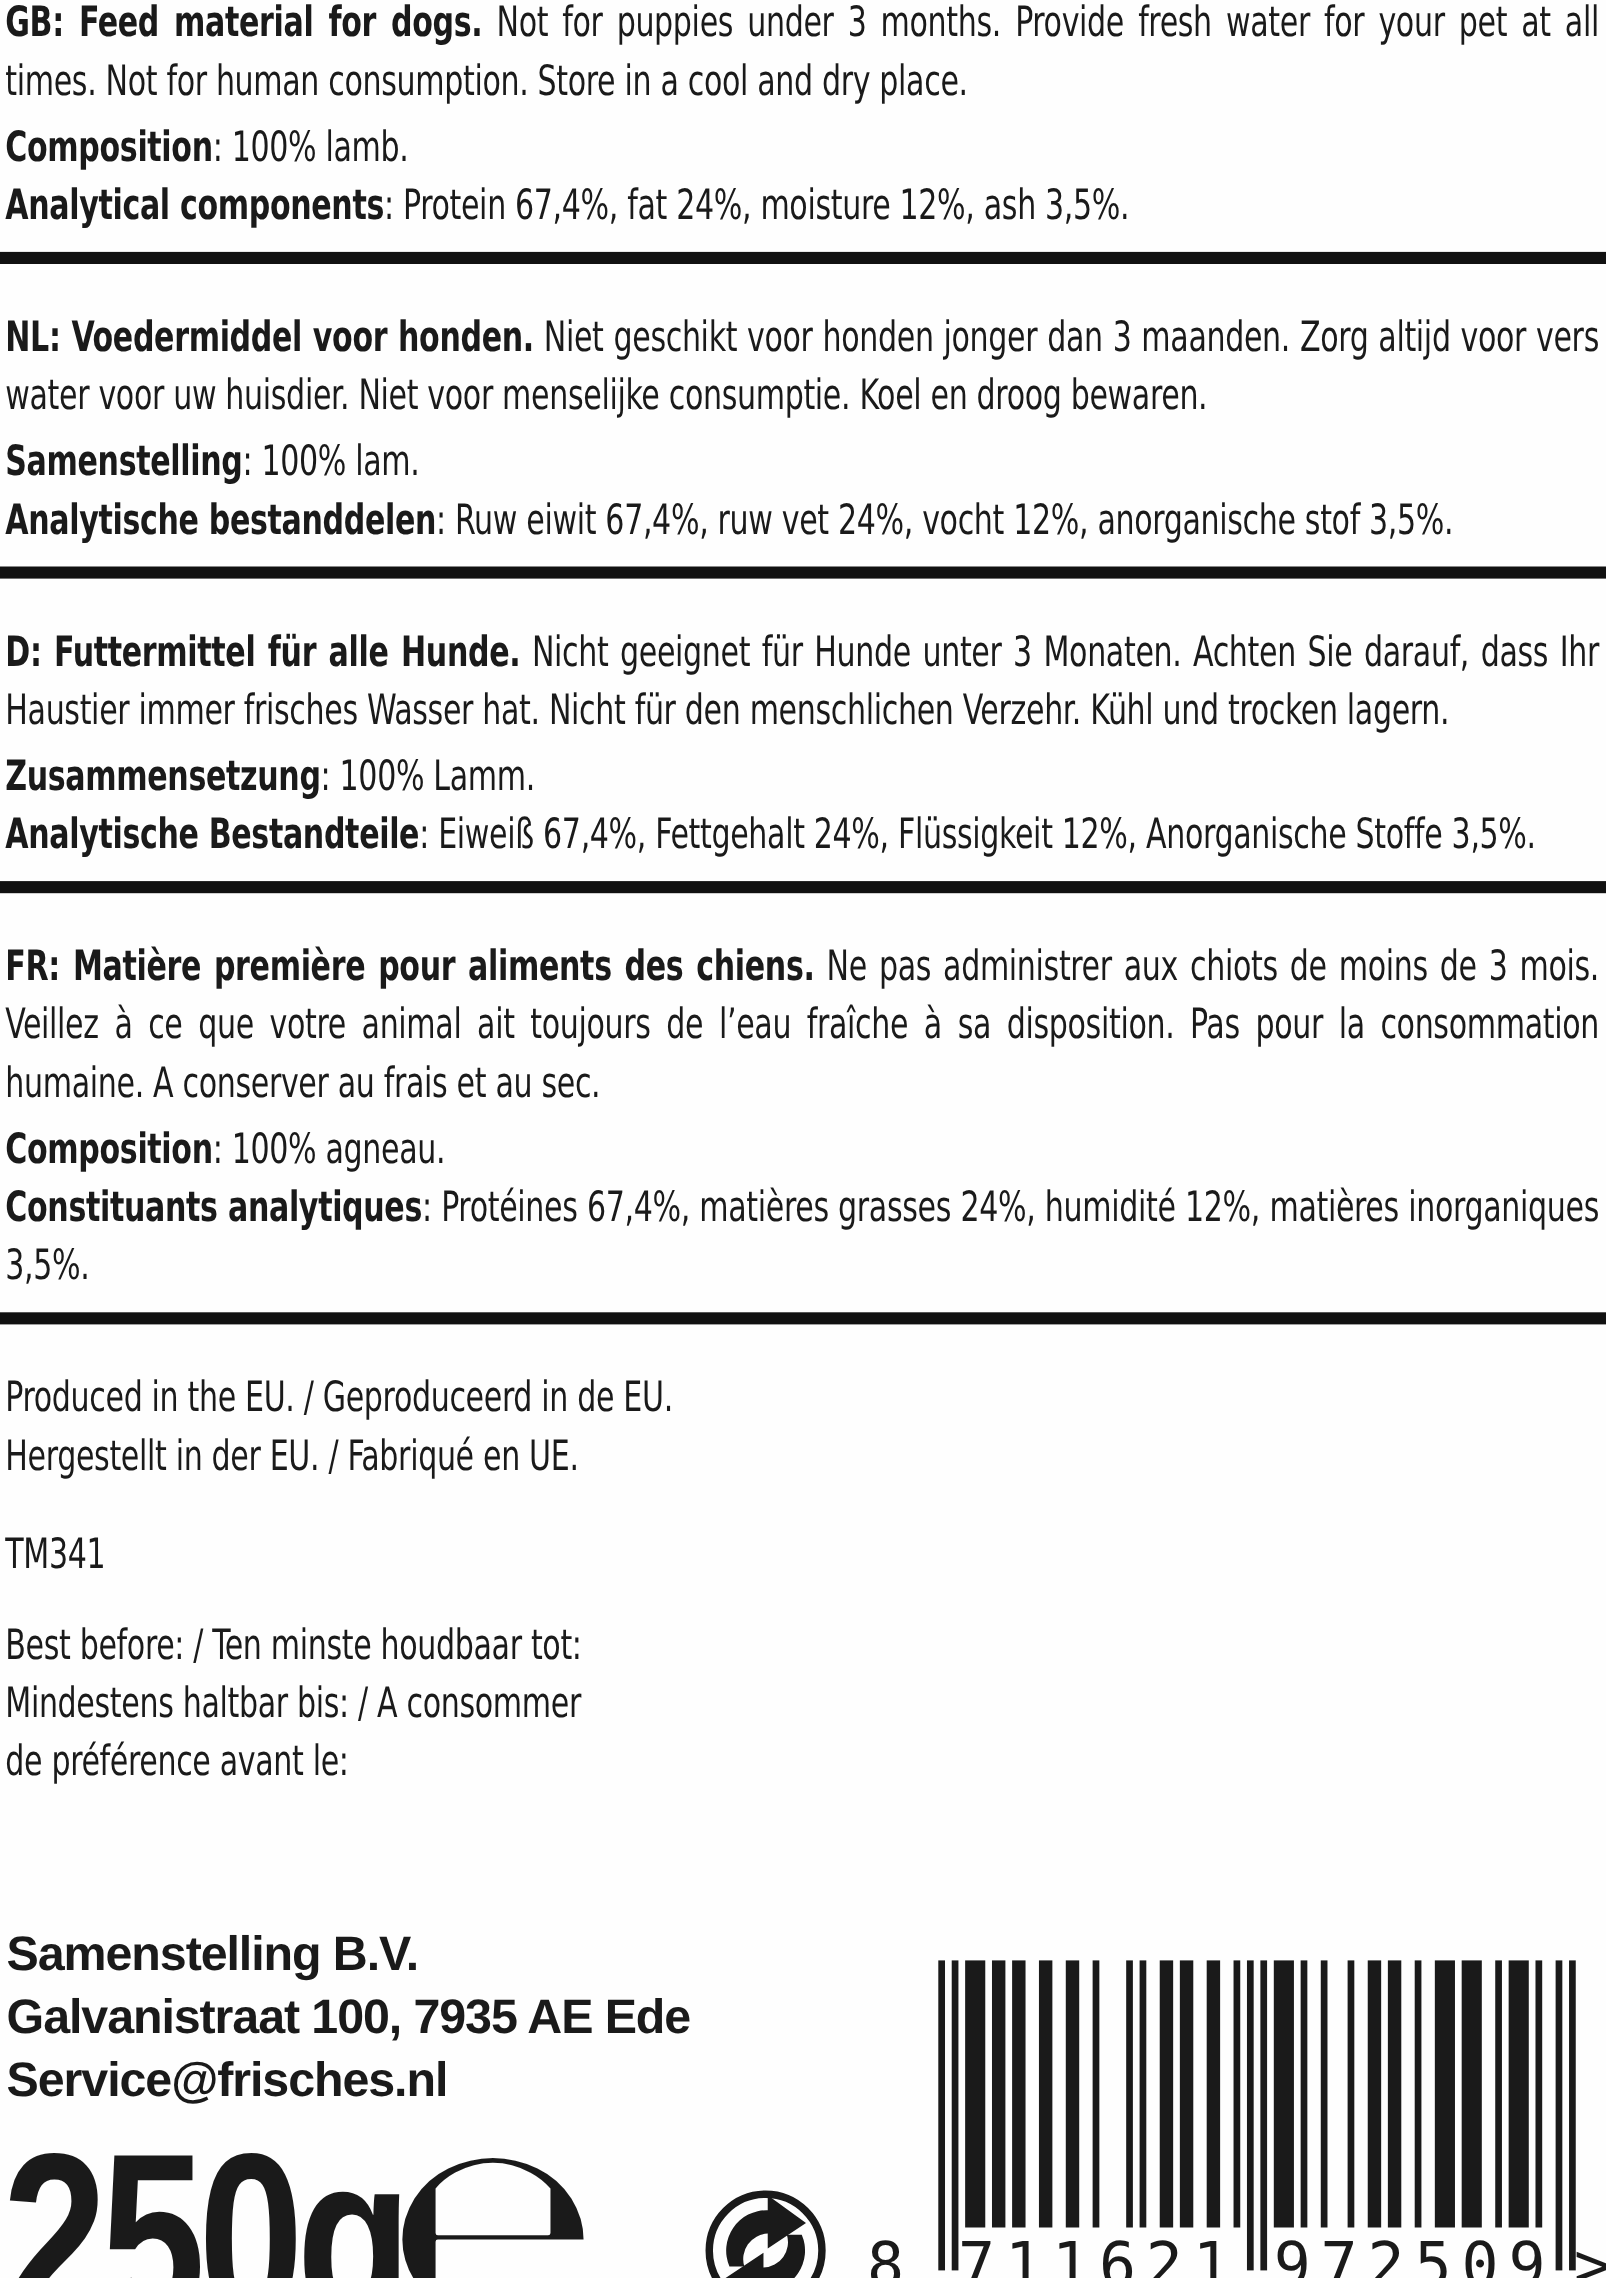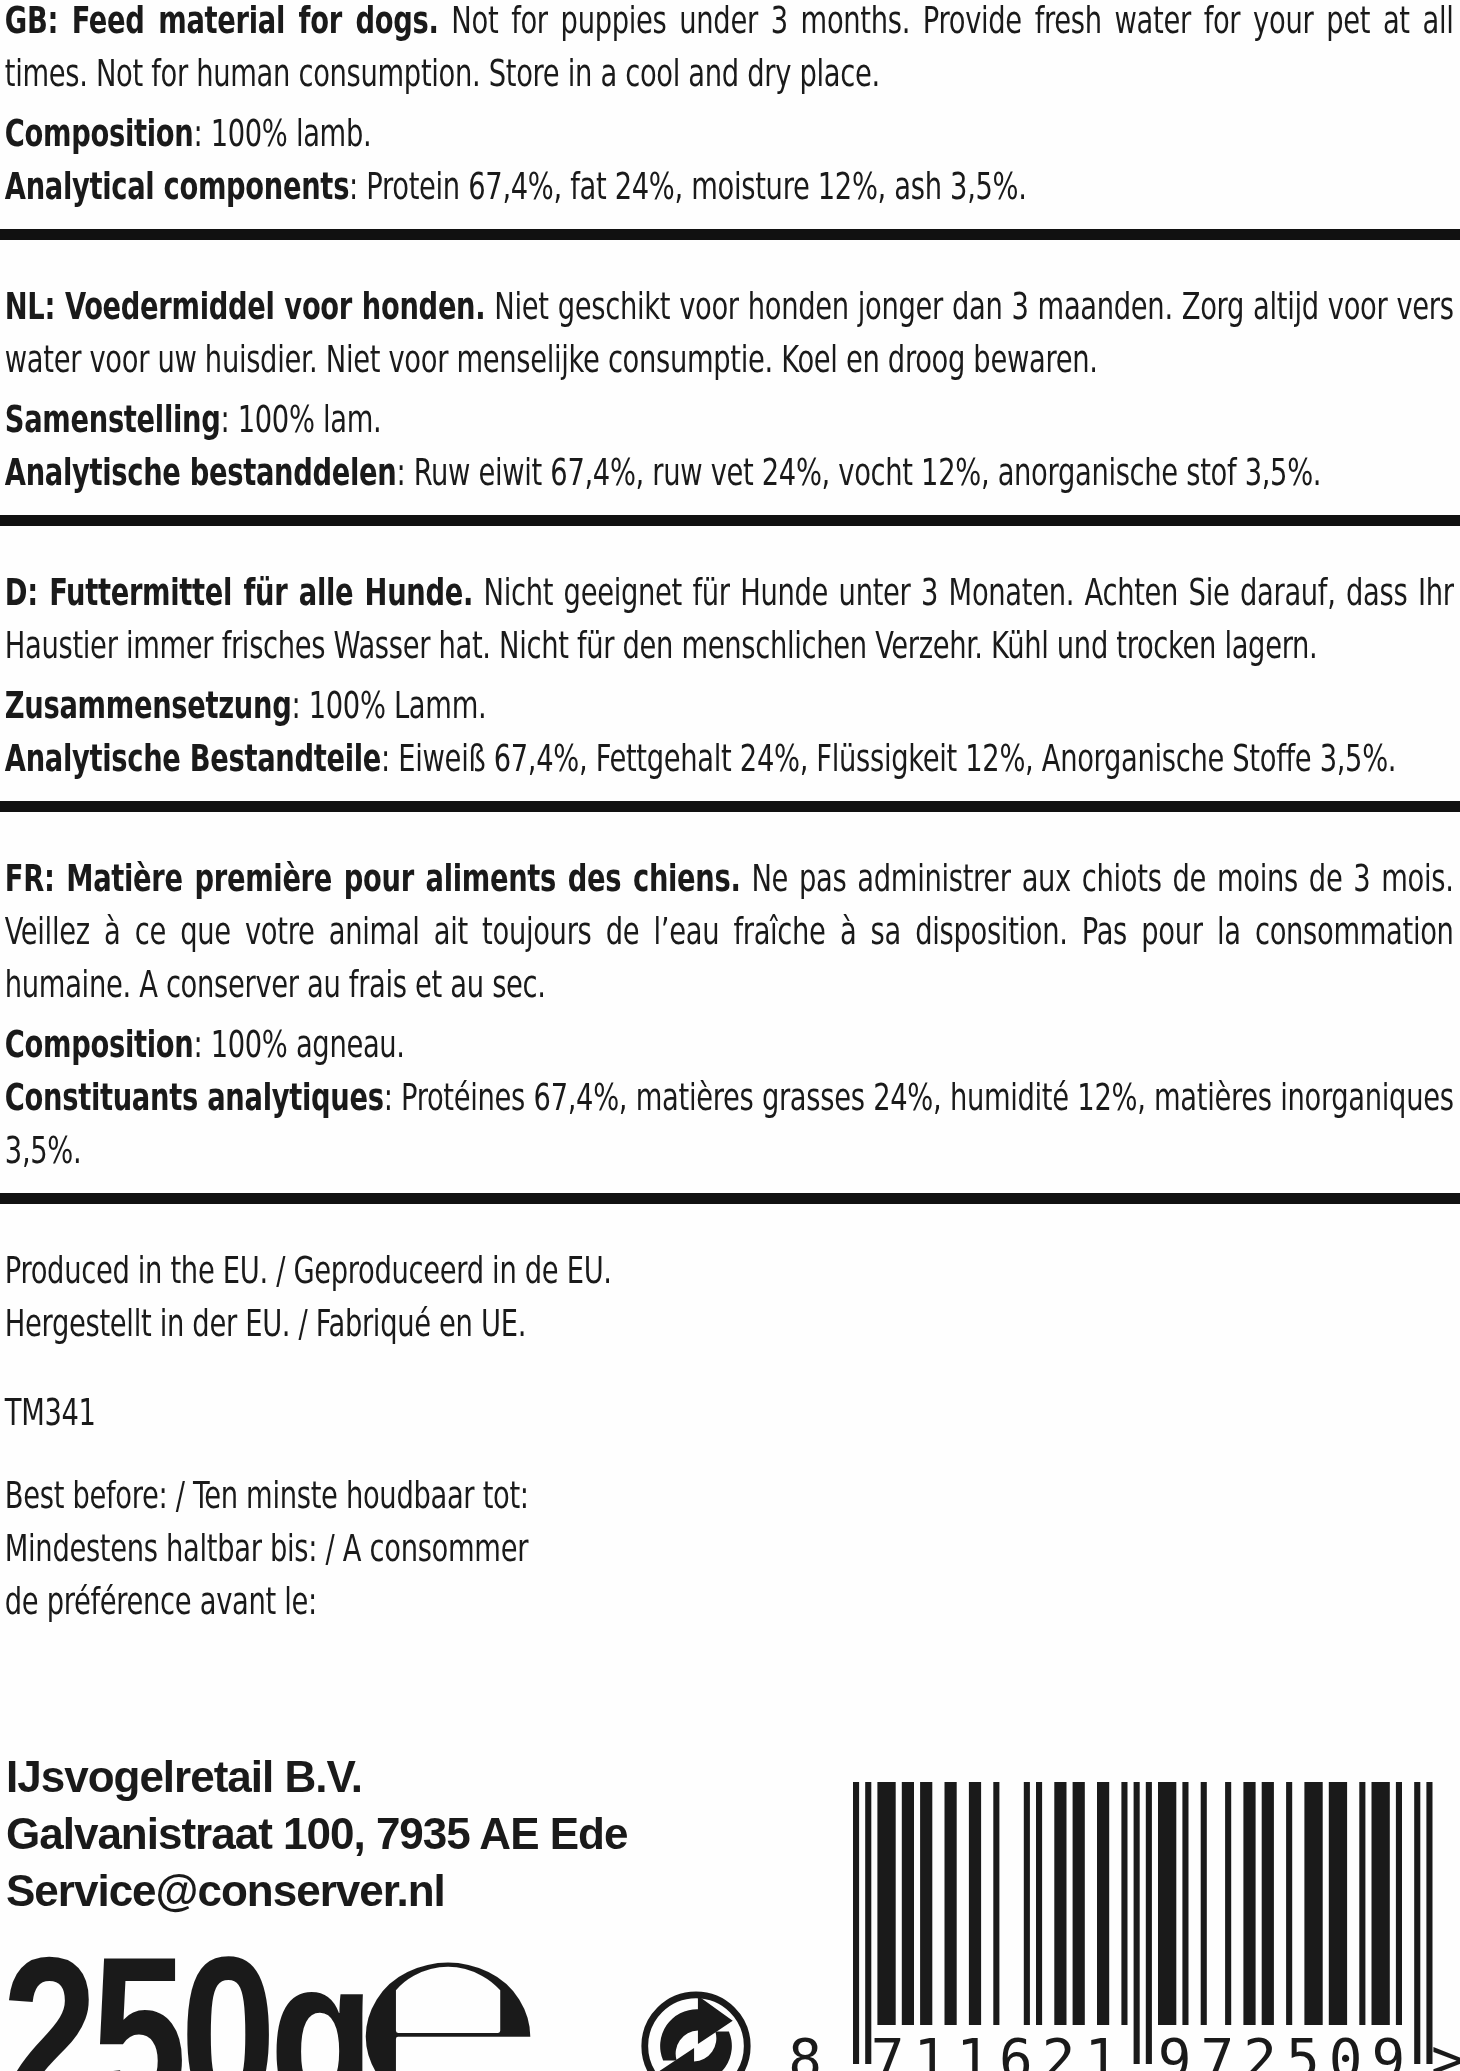--- a/index.html
+++ b/index.html
@@ -108,23 +108,23 @@
 
   <div class="bb">
     <p>Best before: / Ten minste houdbaar tot:</p>
     <p>Mindestens haltbar bis: / A consommer</p>
     <p>de préférence avant le:</p>
   </div>
 
 </div>
 
 <div class="company">
-  <p>IJsvogelretail B.V.</p>
+  <p>Samenstelling B.V.</p>
   <p>Galvanistraat 100, 7935 AE Ede</p>
-  <p>Service@conserver.nl</p>
+  <p>Service@frisches.nl</p>
 </div>
 
 <div class="weight">250g</div>
 
 <div class="emark">℮</div>
 
 <svg class="greendot" viewBox="0 0 120 120" aria-hidden="true">
   <circle cx="60" cy="60" r="53" fill="none" stroke="#1a1a1a" stroke-width="7"></circle>
   <path d="M26 75 A38 38 0 0 1 62 22 L62 8 L98 34 L62 58 L62 44 A24 24 0 0 0 40 75 Z" fill="#1a1a1a"></path>
   <path d="M94 45 A38 38 0 0 1 58 98 L58 112 L22 86 L58 62 L58 76 A24 24 0 0 0 80 45 Z" fill="#1a1a1a"></path>

